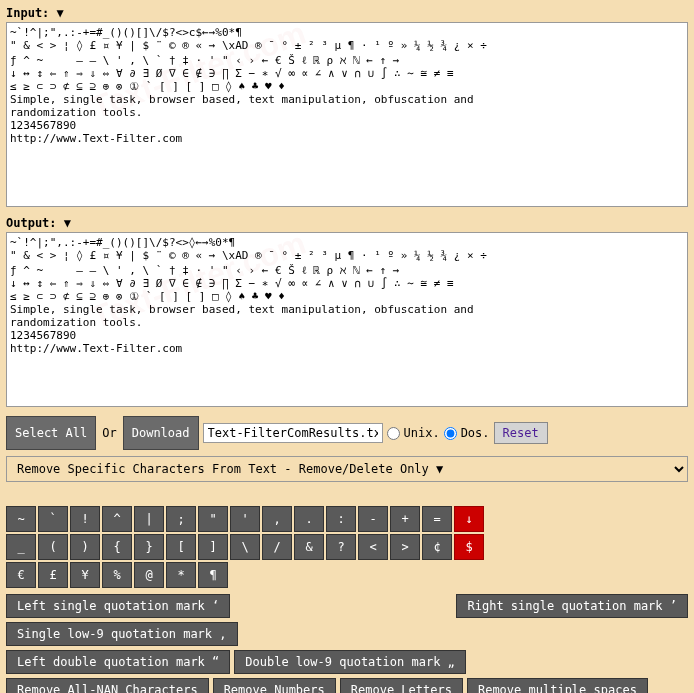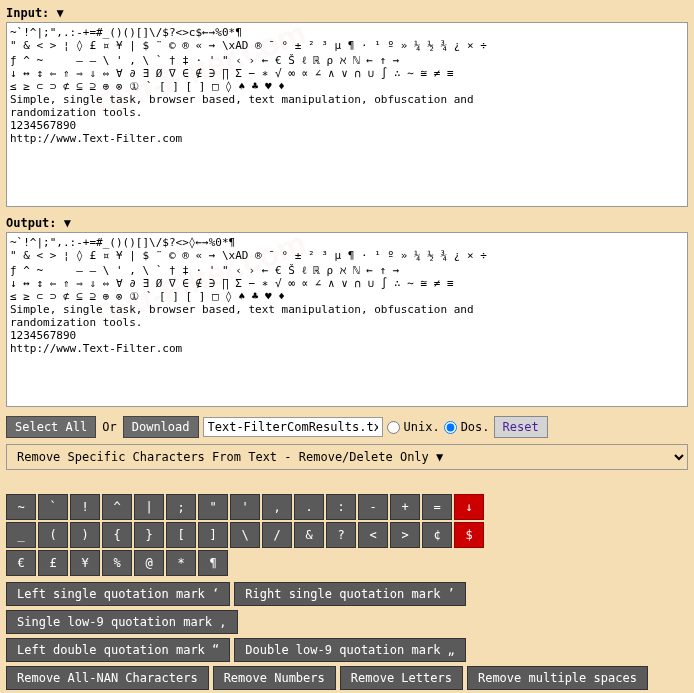--- a/index.html
+++ b/index.html
@@ -33,21 +33,21 @@
       display: flex;
       align-items: center;
       gap: 4px;
       margin-bottom: 6px;
       flex-wrap: wrap;
     }
     .btn {
       background: #6b6b6b;
       color: #fff;
       border: 1px solid #444;
-      padding: 3px 8px;
+      padding: 9px 8px;
       cursor: pointer;
       font-size: 12px;
       font-family: monospace;
       text-align: center;
     }
     .or-label { font-size: 12px; color: #000; padding: 0 2px; }
     .filename-input {
       border: 1px solid #999;
       padding: 2px 4px;
       font-size: 12px;
@@ -238,21 +238,21 @@
     <button class="char-btn">€</button>
     <button class="char-btn">£</button>
     <button class="char-btn">¥</button>
     <button class="char-btn">%</button>
     <button class="char-btn">@</button>
     <button class="char-btn">*</button>
     <button class="char-btn">¶</button>
   </div>
 </div>
 
-<div class="wide-btn-row" style="margin-top:6px;">
+<div class="wide-btn-row" style="margin-top:6px;justify-content:space-between;">
   <button class="wide-btn">Left single quotation mark ‘</button>
   <button class="wide-btn">Right single quotation mark ’</button>
   <button class="wide-btn">Single low-9 quotation mark ‚</button>
 </div>
 <div class="wide-btn-row">
   <button class="wide-btn">Left double quotation mark “</button>
   <button class="wide-btn">Double low-9 quotation mark „</button>
 </div>
 <div class="wide-btn-row">
   <button class="wide-btn">Remove All-NAN Characters</button>

